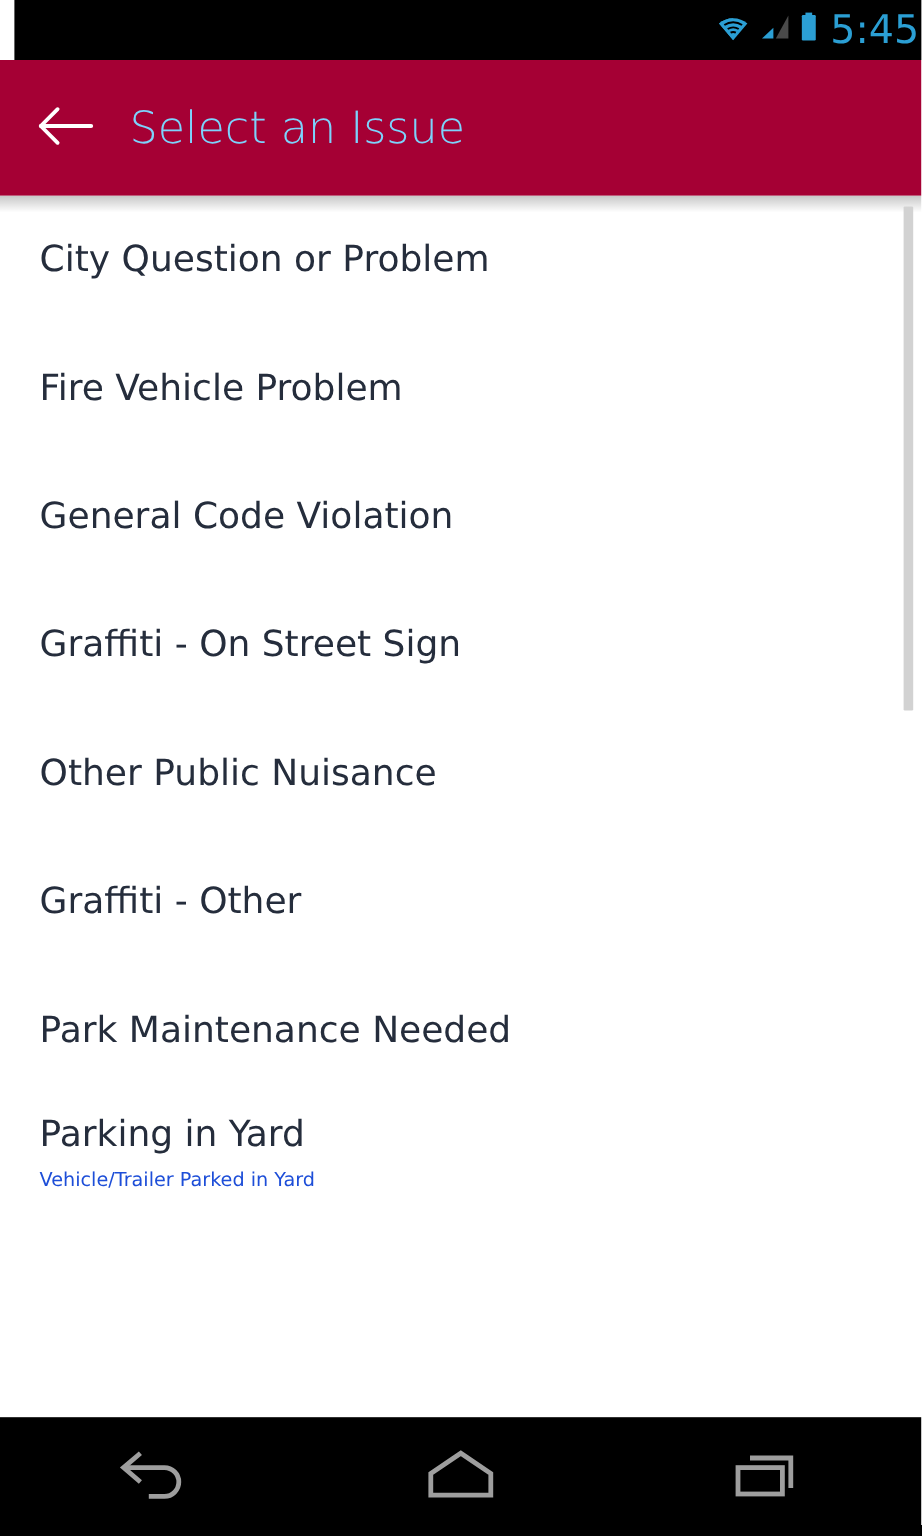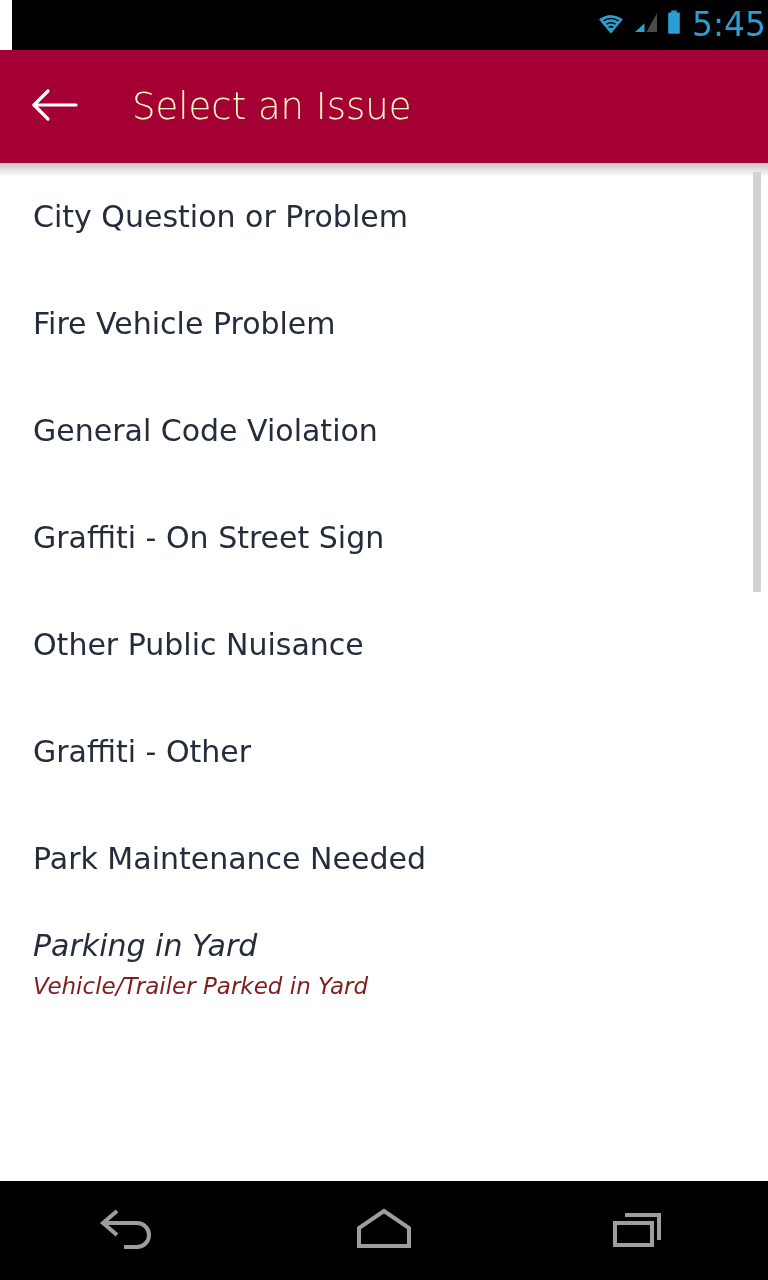--- a/index.html
+++ b/index.html
@@ -52,25 +52,25 @@
     z-index:4;
     pointer-events:none;
   }
   #back-button {
     width:74px; height:113px;
     display:flex; align-items:center; justify-content:center;
     margin-left:18px;
     cursor:pointer;
   }
   #app-bar-title {
-    color:#fef9c3;
+    color:#7dd3fc;
     font-size:37px;
     font-weight:300;
     font-family:"DejaVu Sans", sans-serif;
-    margin-left:40px;
+    margin-left:16px;
     line-height:1;
     white-space:nowrap;
   }
 
   
   #issue-list {
     position:absolute; top:163px; left:0;
     width:768px; height:1018px;
     background:#ffffff;
     overflow:hidden;
@@ -85,29 +85,29 @@
   }
   .item-title {
     font-size:30px;
     font-weight:400;
     color:#252d3c;
     font-family:"DejaVu Sans", sans-serif;
     line-height:1.1;
     white-space:nowrap;
   }
   .item-subtitle {
-    font-size:23px;
+    font-size:16px;
     font-weight:400;
-    color:#7f1d1d;
+    color:#1d4ed8;
     font-family:"DejaVu Sans", sans-serif;
     line-height:1.1;
     margin-top:12px;
     white-space:nowrap;
   }
-  .list-item.has-subtitle { justify-content:flex-start; padding-top:17px;font-style:italic; }
+  .list-item.has-subtitle { justify-content:flex-start; padding-top:17px; }
 
   
   #list-scrollbar-thumb {
     position:absolute;
     left:753px; top:9px;
     width:8px; height:420px;
     background:#d2d2d2;
     border-radius:1px;
     z-index:6;
     cursor:pointer;

